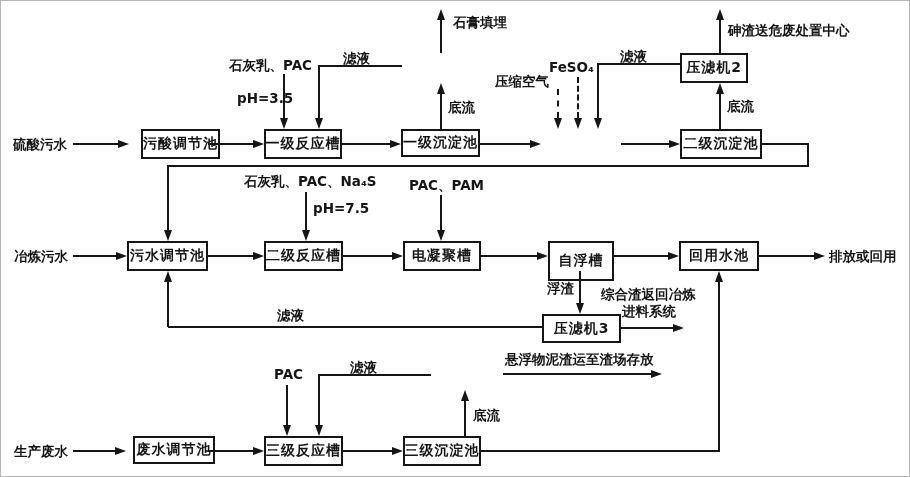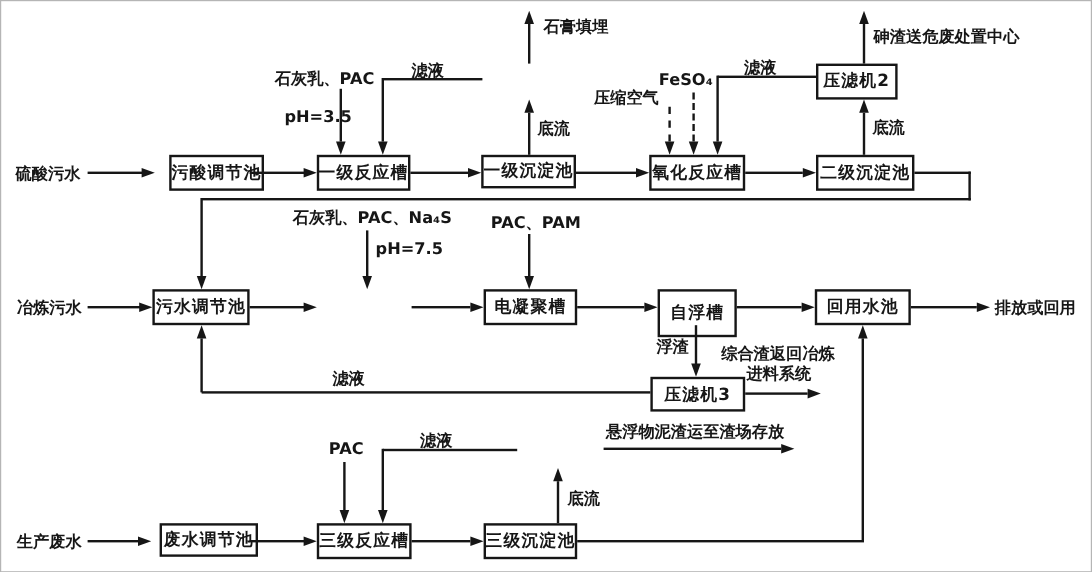--- a/index.html
+++ b/index.html
@@ -27,21 +27,20 @@
   <div class="ar" style="left:117px;top:139px"></div>
   <div class="n" style="left:140px;top:128px;width:79px;height:30px">污酸调节池</div>
   <div class="hl" style="left:207px;top:142px;width:46px"></div>
   <div class="ar" style="left:252px;top:139px"></div>
   <div class="n" style="left:263px;top:128px;width:78px;height:30px">一级反应槽</div>
   <div class="hl" style="left:341px;top:142px;width:48px"></div>
   <div class="ar" style="left:389px;top:139px"></div>
   <div class="n" style="left:400px;top:128px;width:79px;height:28px">一级沉淀池</div>
   <div class="hl" style="left:479px;top:142px;width:50px"></div>
   <div class="ar" style="left:529px;top:139px"></div>
-  <div class="n" style="left:540px;top:128px;width:80px;height:30px">氧化反应槽</div>
   <div class="hl" style="left:620px;top:142px;width:48px"></div>
   <div class="ar" style="left:668px;top:139px"></div>
   <div class="n" style="left:679px;top:128px;width:82px;height:30px">二级沉淀池</div>
 
   <span class="t" style="left:228px;top:56px">石灰乳、PAC</span>
   <span class="t" style="left:236px;top:89px">pH=3.5</span>
   <div class="vl" style="left:282px;top:73px;height:44px"></div>
   <div class="ad" style="left:279px;top:117px"></div>
 
   <div class="vl" style="left:317px;top:64px;height:53px"></div>
@@ -81,20 +80,21 @@
   <div class="hl" style="left:167px;top:164px;width:641px"></div>
   <div class="vl" style="left:166px;top:164px;height:65px"></div>
   <div class="ad" style="left:163px;top:229px"></div>
 
   <span class="t" style="left:13px;top:247px">冶炼污水</span>
   <div class="hl" style="left:72px;top:254px;width:44px"></div>
   <div class="ar" style="left:115px;top:251px"></div>
   <div class="n" style="left:126px;top:240px;width:81px;height:30px">污水调节池</div>
   <div class="hl" style="left:207px;top:254px;width:46px"></div>
   <div class="ar" style="left:252px;top:251px"></div>
+  <div class="n" style="left:263px;top:240px;width:79px;height:30px">二级反应槽</div>
   <div class="hl" style="left:342px;top:254px;width:49px"></div>
   <div class="ar" style="left:391px;top:251px"></div>
   <div class="n" style="left:402px;top:240px;width:78px;height:30px">电凝聚槽</div>
   <div class="hl" style="left:480px;top:254px;width:56px"></div>
   <div class="ar" style="left:536px;top:251px"></div>
   <div class="n" style="left:547px;top:240px;width:66px;height:40px">自浮槽</div>
   <div class="hl" style="left:613px;top:254px;width:54px"></div>
   <div class="ar" style="left:667px;top:251px"></div>
   <div class="n" style="left:678px;top:240px;width:80px;height:30px">回用水池</div>
   <div class="hl" style="left:758px;top:254px;width:55px"></div>

